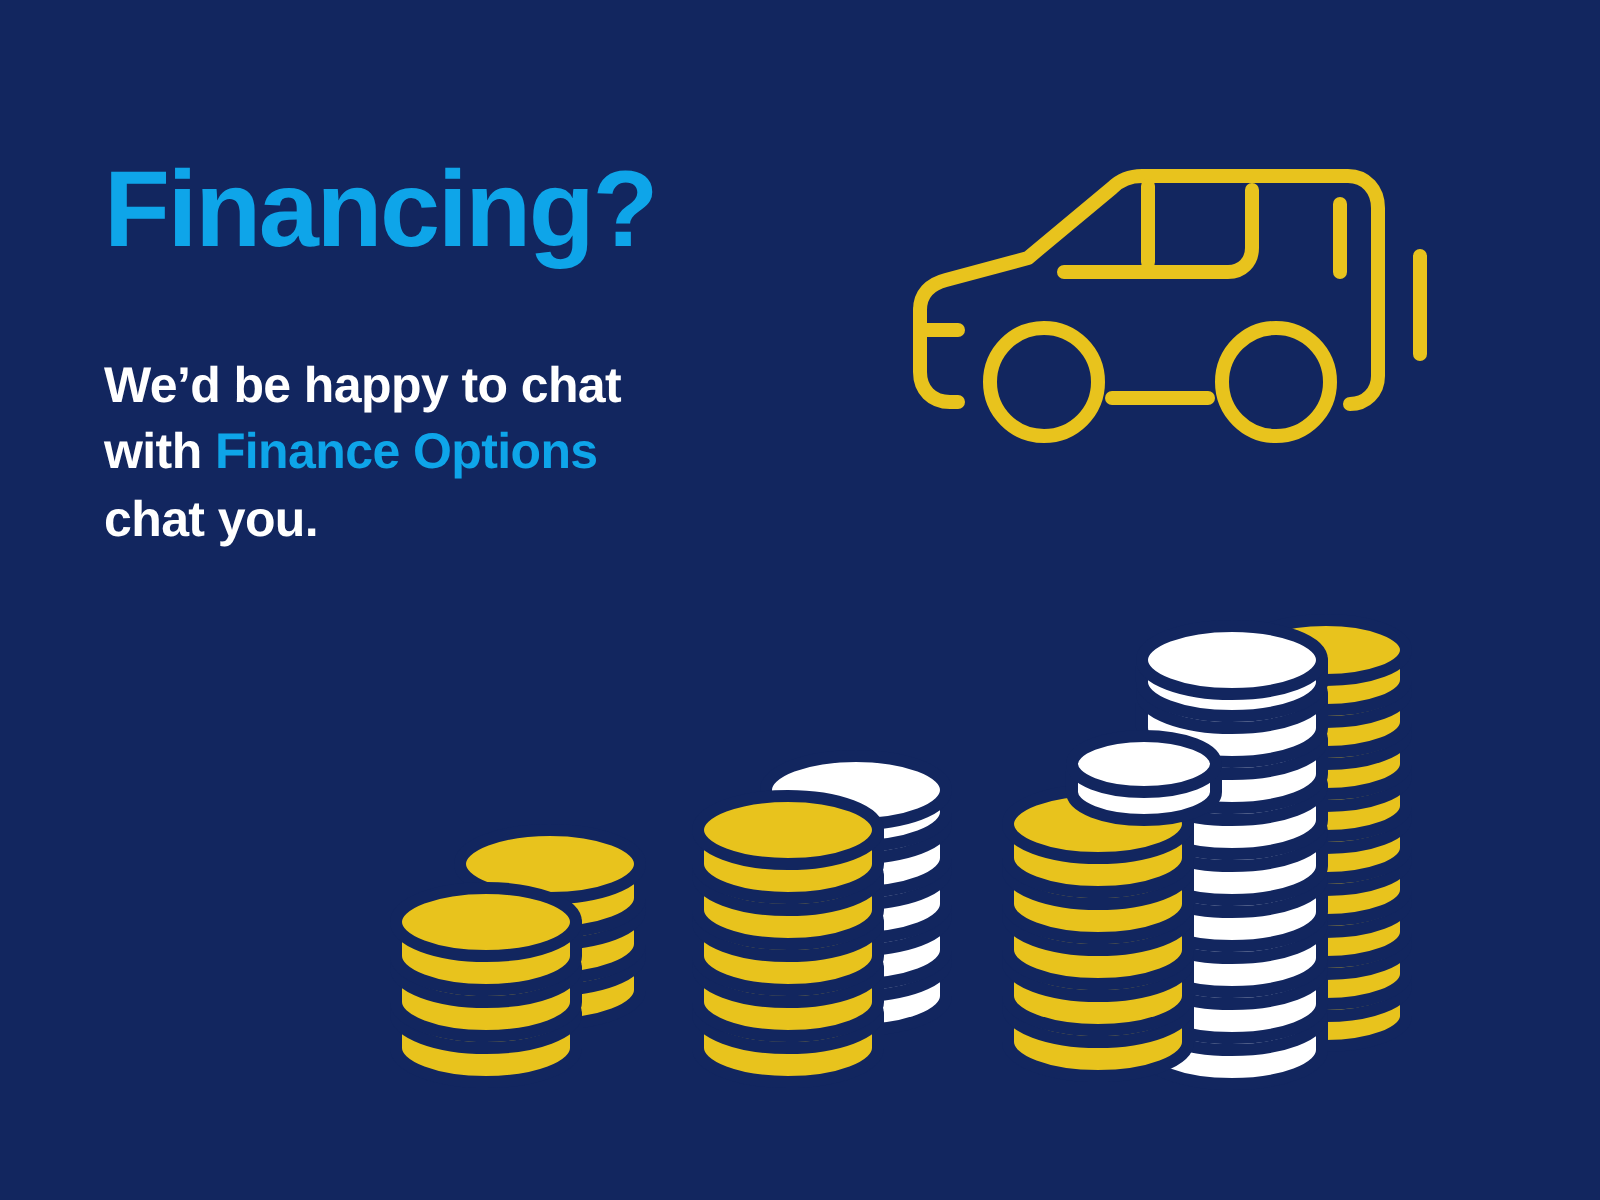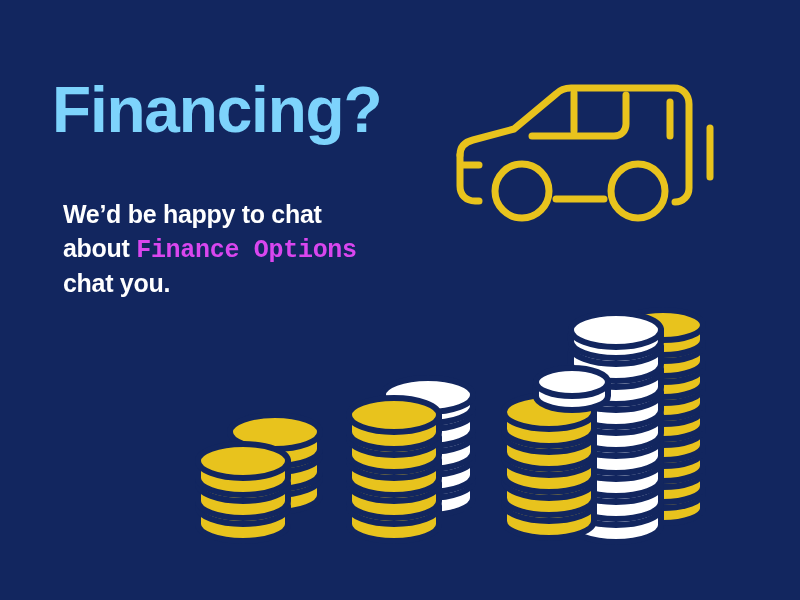--- a/index.html
+++ b/index.html
@@ -19,36 +19,36 @@
 
   
   #text-block {
     position: absolute;
     left: 52px;
     top: 78px;
     width: 340px;
   }
   #headline {
     margin: 0;
-    font-size: 64px;
+    font-size: 54px;
     line-height: 1.02;
     font-weight: 700;
-    color: #7dd3fc;
+    color: #0ea5e9;
     letter-spacing: -1.2px;
   }
   #subtext {
-    margin: 11px;
+    margin: 0;
     padding-top: 44px;
     font-size: 25px;
     line-height: 1.33;
     font-weight: 600;
     color: #ffffff;
     letter-spacing: -0.3px;
   }
-  .gold-text { color: #d946ef; font-family: Liberation Mono, monospace; }
+  .gold-text { color: #0ea5e9; }
 
   
   #car-illustration {
     position: absolute;
     left: 448px;
     top: 76px;
     width: 290px;
     height: 150px;
   }
 
@@ -69,21 +69,21 @@
 </head>
 <body>
 
 <div id="banner">
 
   <div id="text-block">
     <h1 id="headline">Financing?</h1>
 
     <p id="subtext">
       <span>We’d be happy to chat</span><br>
-      <span>about </span><span class="gold-text">Finance Options</span><br>
+      <span>with </span><span class="gold-text">Finance Options</span><br>
       <span>chat you.</span>
     </p>
   </div>
 
   <div id="car-illustration">
     <svg viewBox="0 0 290 150" fill="none" stroke="#e8c31d" stroke-width="7" stroke-linecap="round" stroke-linejoin="round">
 
       <path d="M12 79 C12 71 17 66 25 64 L66 53 L108 18 C112 14 117 12 123 12
                L226 12 C235 12 241 19 241 28 L241 112 C241 120 235 126 227 126"></path>
       <path d="M12 79 L12 110 C12 119 18 125 27 125 L31 125"></path>

